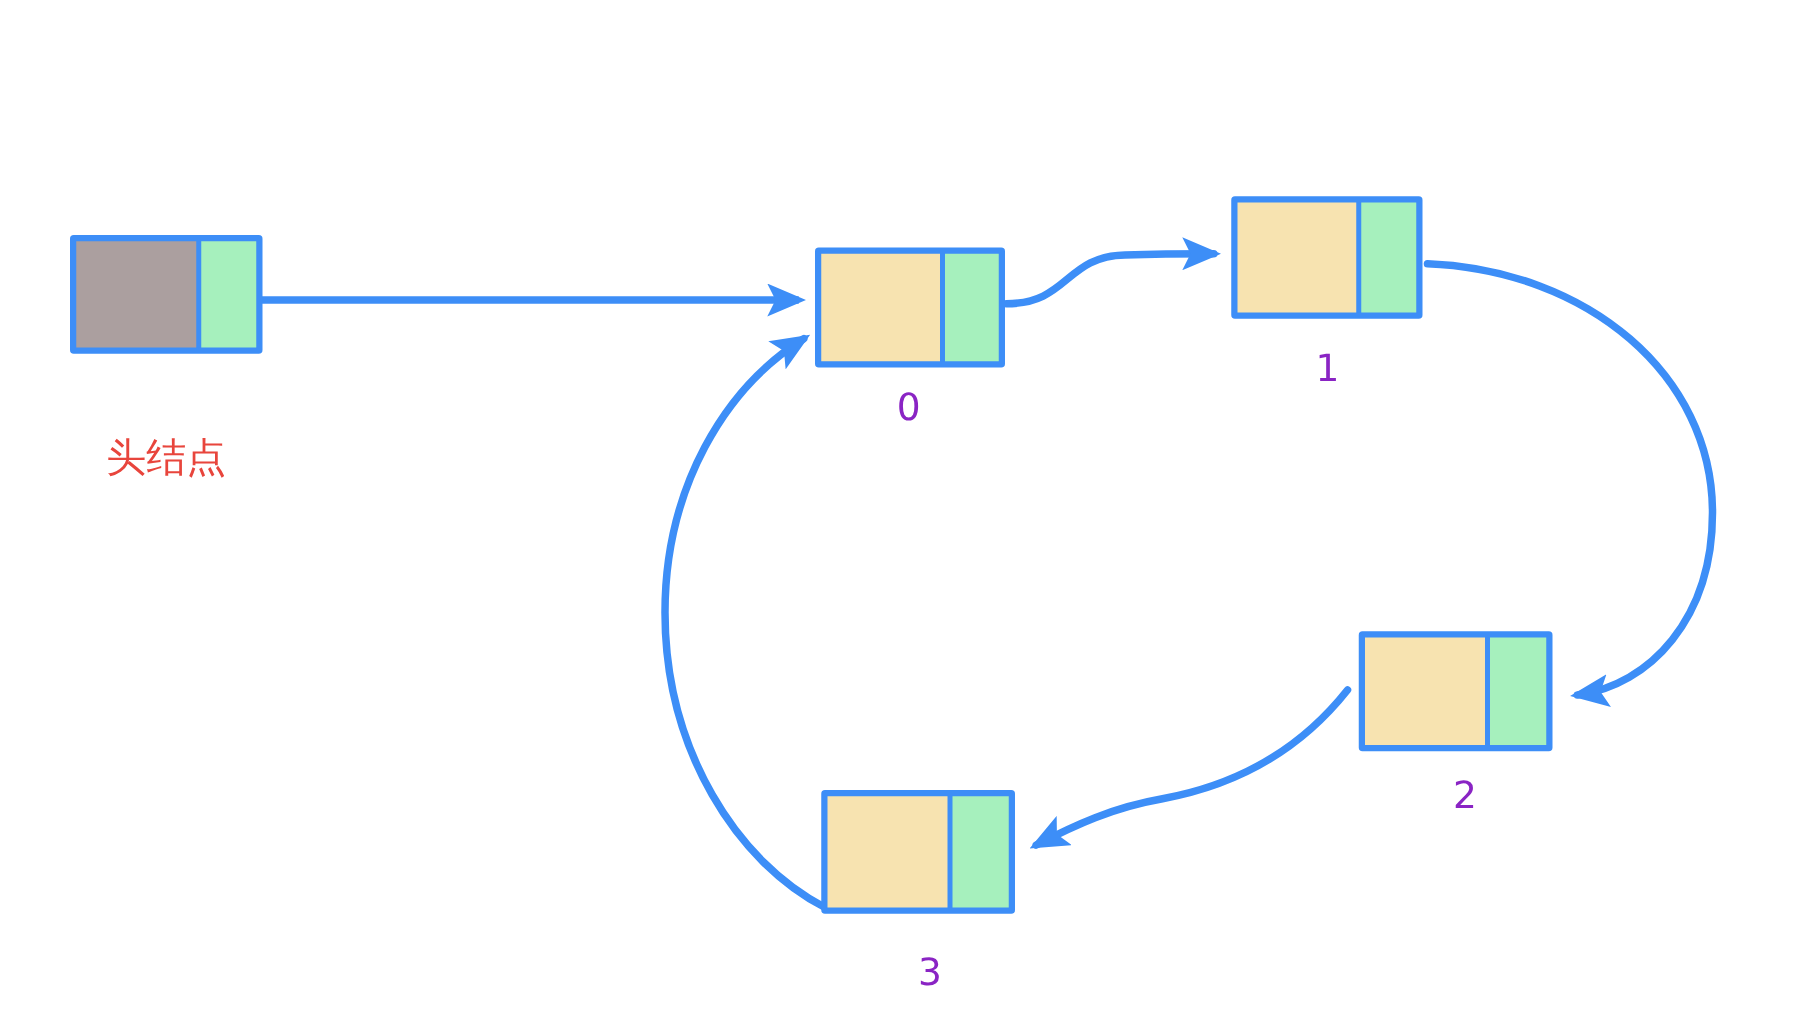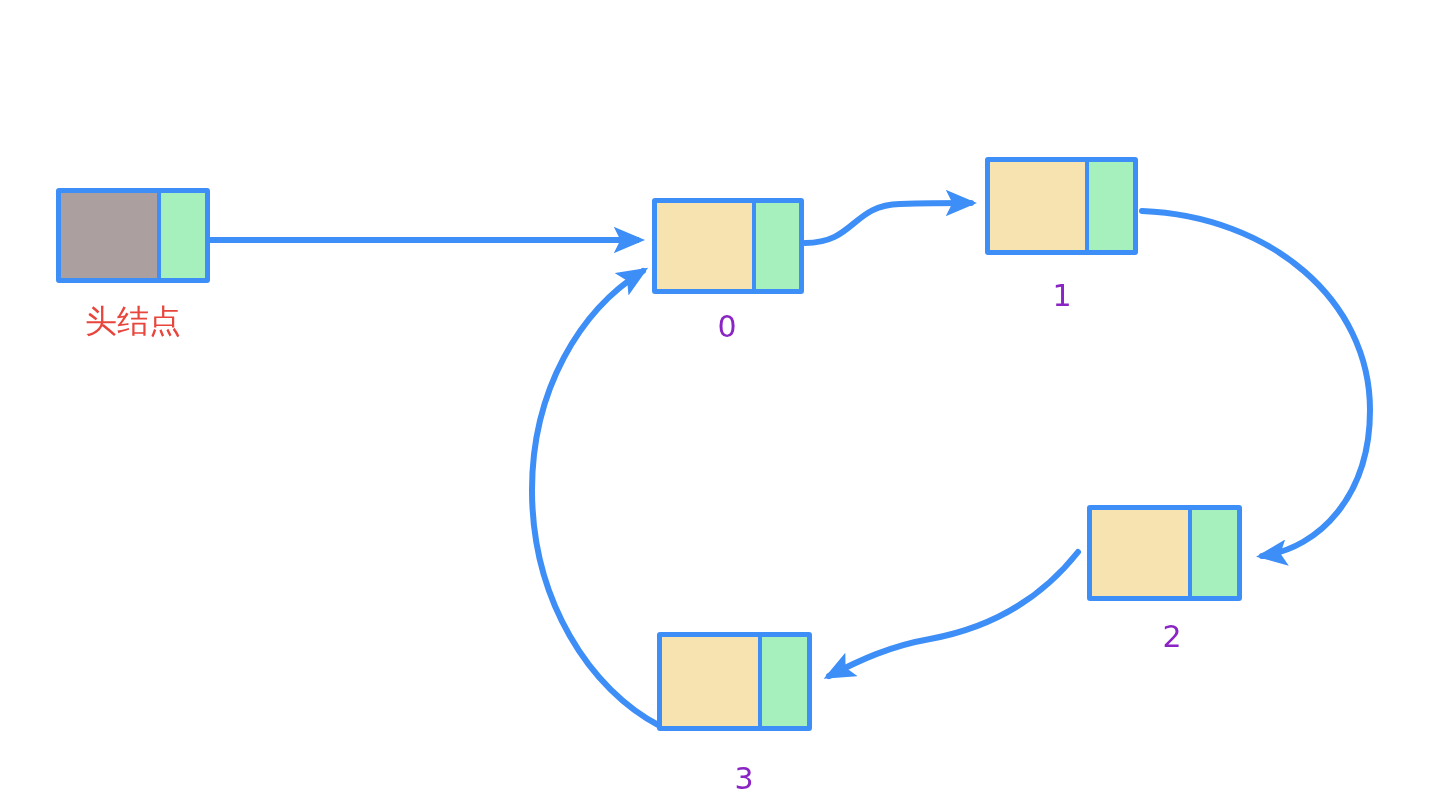--- a/index.html
+++ b/index.html
@@ -51,20 +51,21 @@
     transform: translateX(-50%);
   }
   .head-label {
     position: absolute;
     color: #e8453c;
     font-size: 32px;
     line-height: 1;
     font-family: Liberation Sans, sans-serif;
     white-space: nowrap;
     transform: translateX(-50%);
+    margin-top: 45px;
   }
 </style>
 </head>
 <body>
 
 <div id="canvas">
 
   <svg id="edges" viewBox="0 0 1440 810" xmlns="http://www.w3.org/2000/svg">
     <defs>
       <marker id="arrowhead" markerWidth="5.2" markerHeight="4.4" refX="4.2" refY="2.2" orient="auto" markerUnits="strokeWidth">

